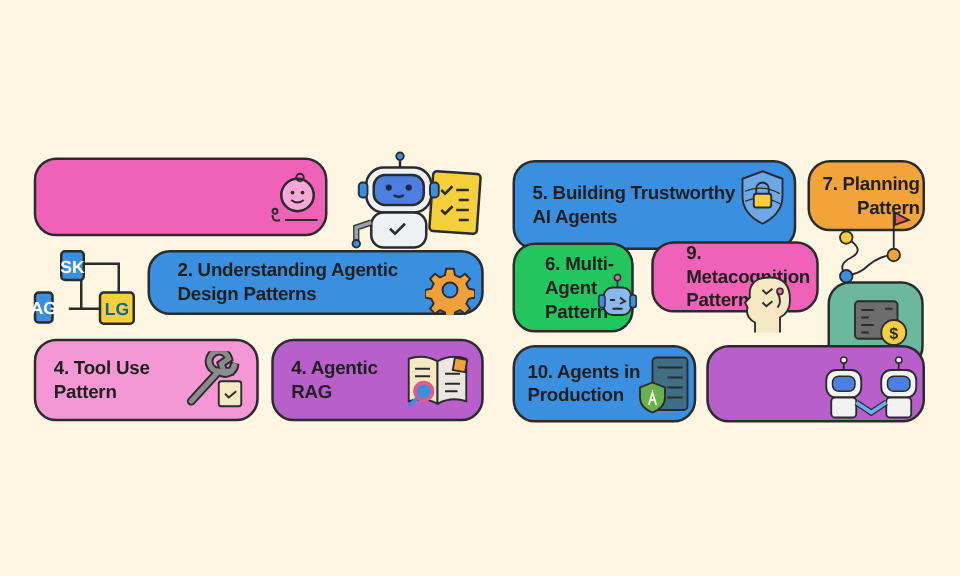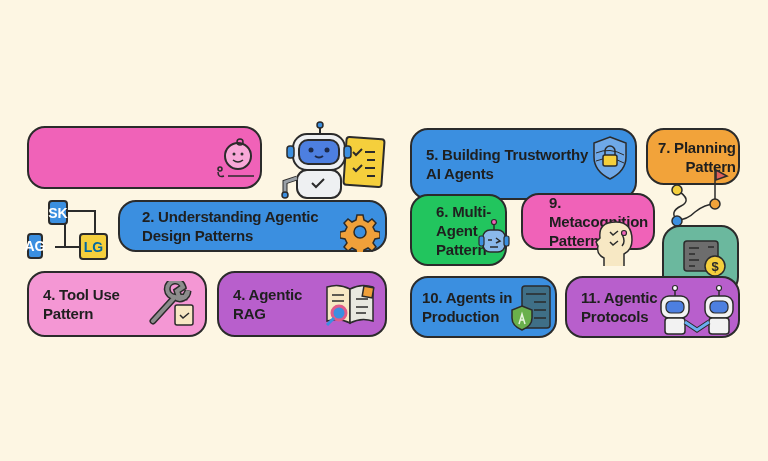--- a/index.html
+++ b/index.html
@@ -155,22 +155,20 @@
 Production</span>
   <svg class="icon" style="left:98px;top:6px" width="44" height="50" viewBox="0 0 44 50">
     <rect x="12" y="2" width="28" height="42" rx="3" fill="#3f6f87" stroke="#2b2b2b" stroke-width="1.5"></rect>
     <path d="M16 10 h20 M24 18 h12 M24 26 h12 M24 34 h12" stroke="#2b2b2b" stroke-width="1.5"></path>
     <path d="M12 22 L22 26 V34 Q22 42 12 46 Q2 42 2 34 V26 Z" fill="#6ab04c" stroke="#2b2b2b" stroke-width="1.5"></path>
     <path d="M9 40 L12 30 L15 40 M10 36 h4" stroke="#eaf5e0" stroke-width="1.5" fill="none"></path>
   </svg>
 </div>
 
 <div class="card" style="left:565px;top:276px;width:175px;height:62px;background:#b85fcc;padding-left:14px;">
-  <span class="label">11. Agentic
-Protocols</span>
   <svg class="icon" style="left:90px;top:4px" width="80" height="54" viewBox="0 0 80 54">
     <circle cx="18" cy="6" r="2.5" fill="#fff" stroke="#2b2b2b" stroke-width="1.2"></circle>
       <line x1="18" y1="8" x2="18" y2="14" stroke="#2b2b2b" stroke-width="1.5"></line>
     <circle cx="62" cy="6" r="2.5" fill="#fff" stroke="#2b2b2b" stroke-width="1.2"></circle>
       <line x1="62" y1="8" x2="62" y2="14" stroke="#2b2b2b" stroke-width="1.5"></line>
     <rect x="4" y="14" width="28" height="22" rx="8" fill="#f2f2f2" stroke="#2b2b2b" stroke-width="1.5"></rect>
     <rect x="9" y="19" width="18" height="12" rx="5" fill="#4d7fe0" stroke="#2b2b2b" stroke-width="1.2"></rect>
     <rect x="48" y="14" width="28" height="22" rx="8" fill="#f2f2f2" stroke="#2b2b2b" stroke-width="1.5"></rect>
     <rect x="53" y="19" width="18" height="12" rx="5" fill="#4d7fe0" stroke="#2b2b2b" stroke-width="1.2"></rect>
     <rect x="8" y="36" width="20" height="16" rx="3" fill="#f2f2f2" stroke="#2b2b2b" stroke-width="1.5"></rect>

